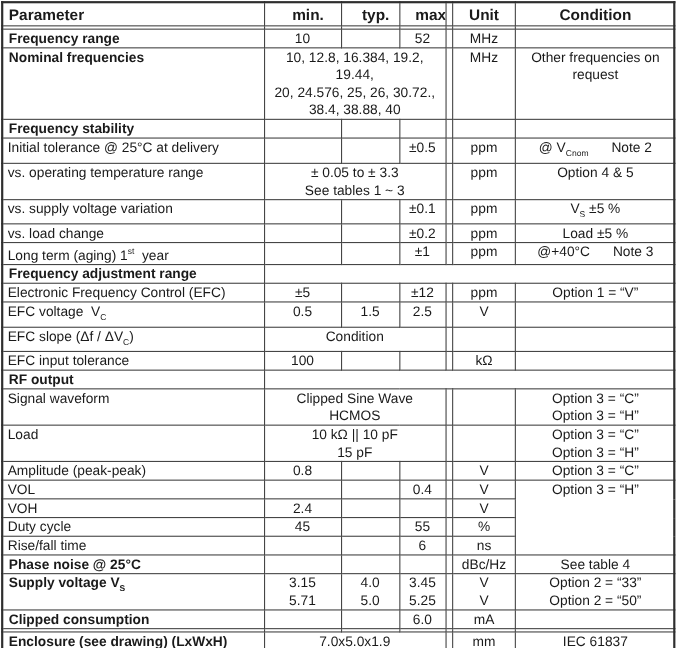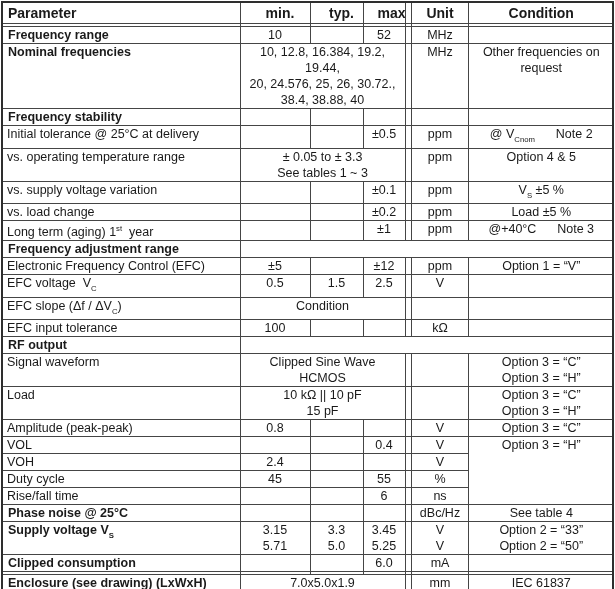--- a/index.html
+++ b/index.html
@@ -258,21 +258,21 @@
           <td class="unit">dBc/Hz</td>
           <td class="cond">See table 4</td>
         </tr>
         <tr>
           <td class="param b">Supply voltage V<sub>S</sub></td>
           <td class="v">
             <div>3.15</div>
             <div>5.71</div>
           </td>
           <td class="v">
-            <div>3.3</div>
+            <div>4.0</div>
             <div>5.0</div>
           </td>
           <td class="v">
             <div>3.45</div>
             <div>5.25</div>
           </td>
           <td class="gap"></td>
           <td class="unit">
             <div>V</div>
             <div>V</div>

